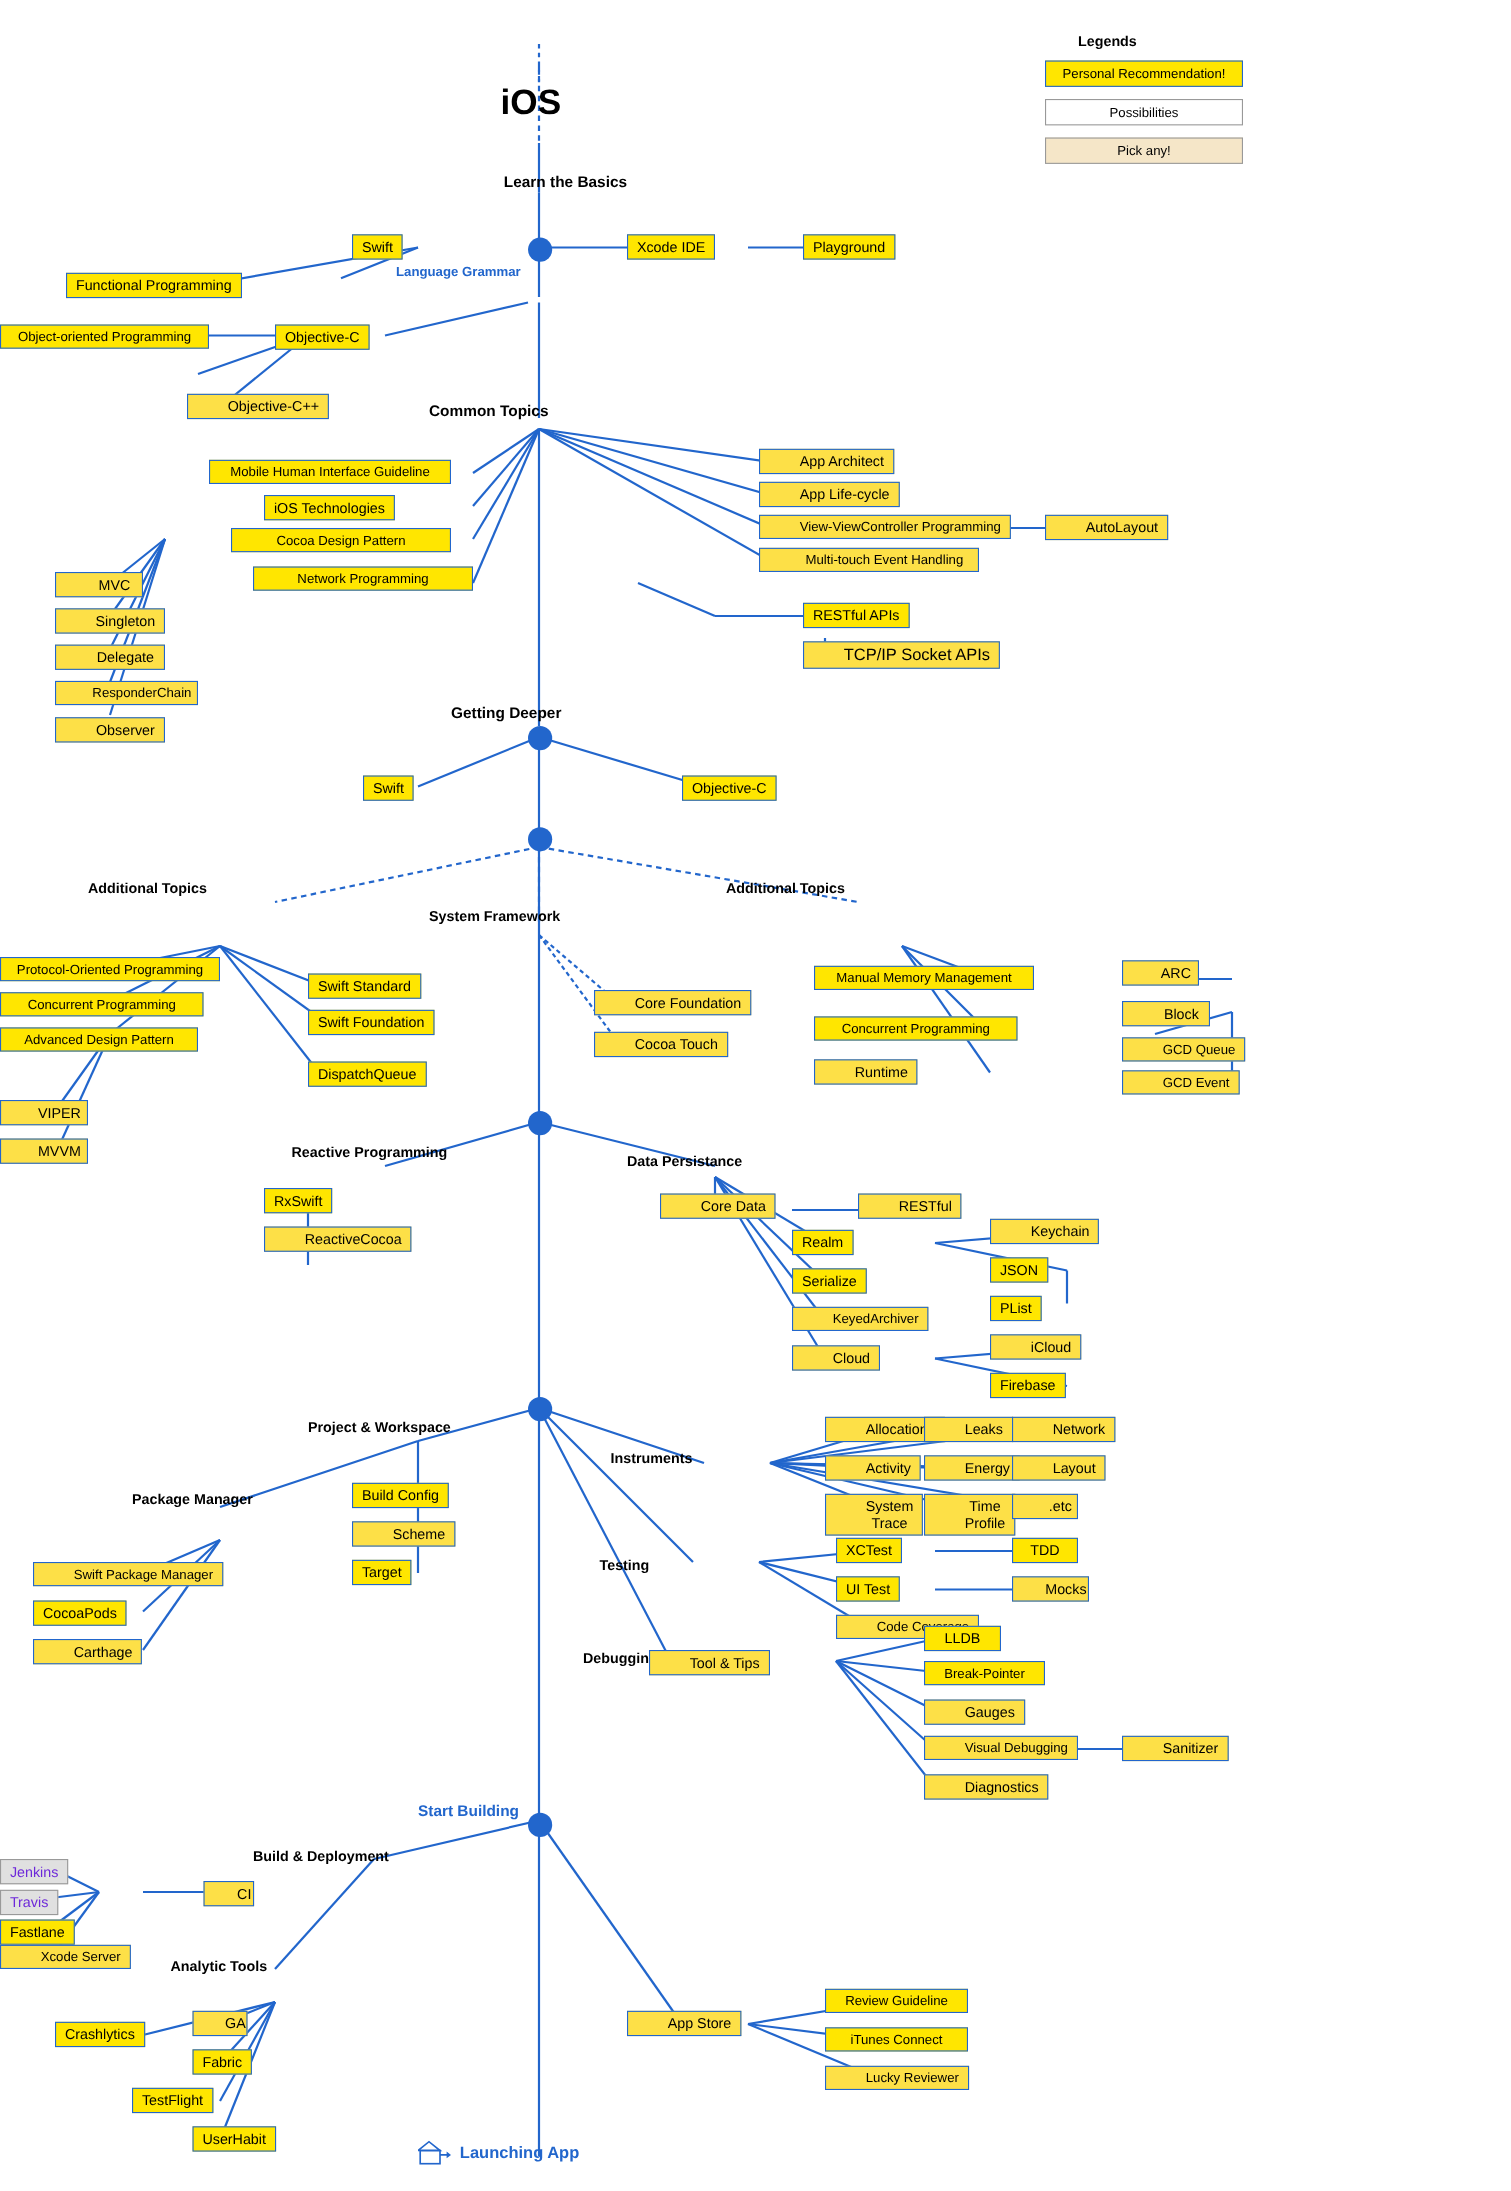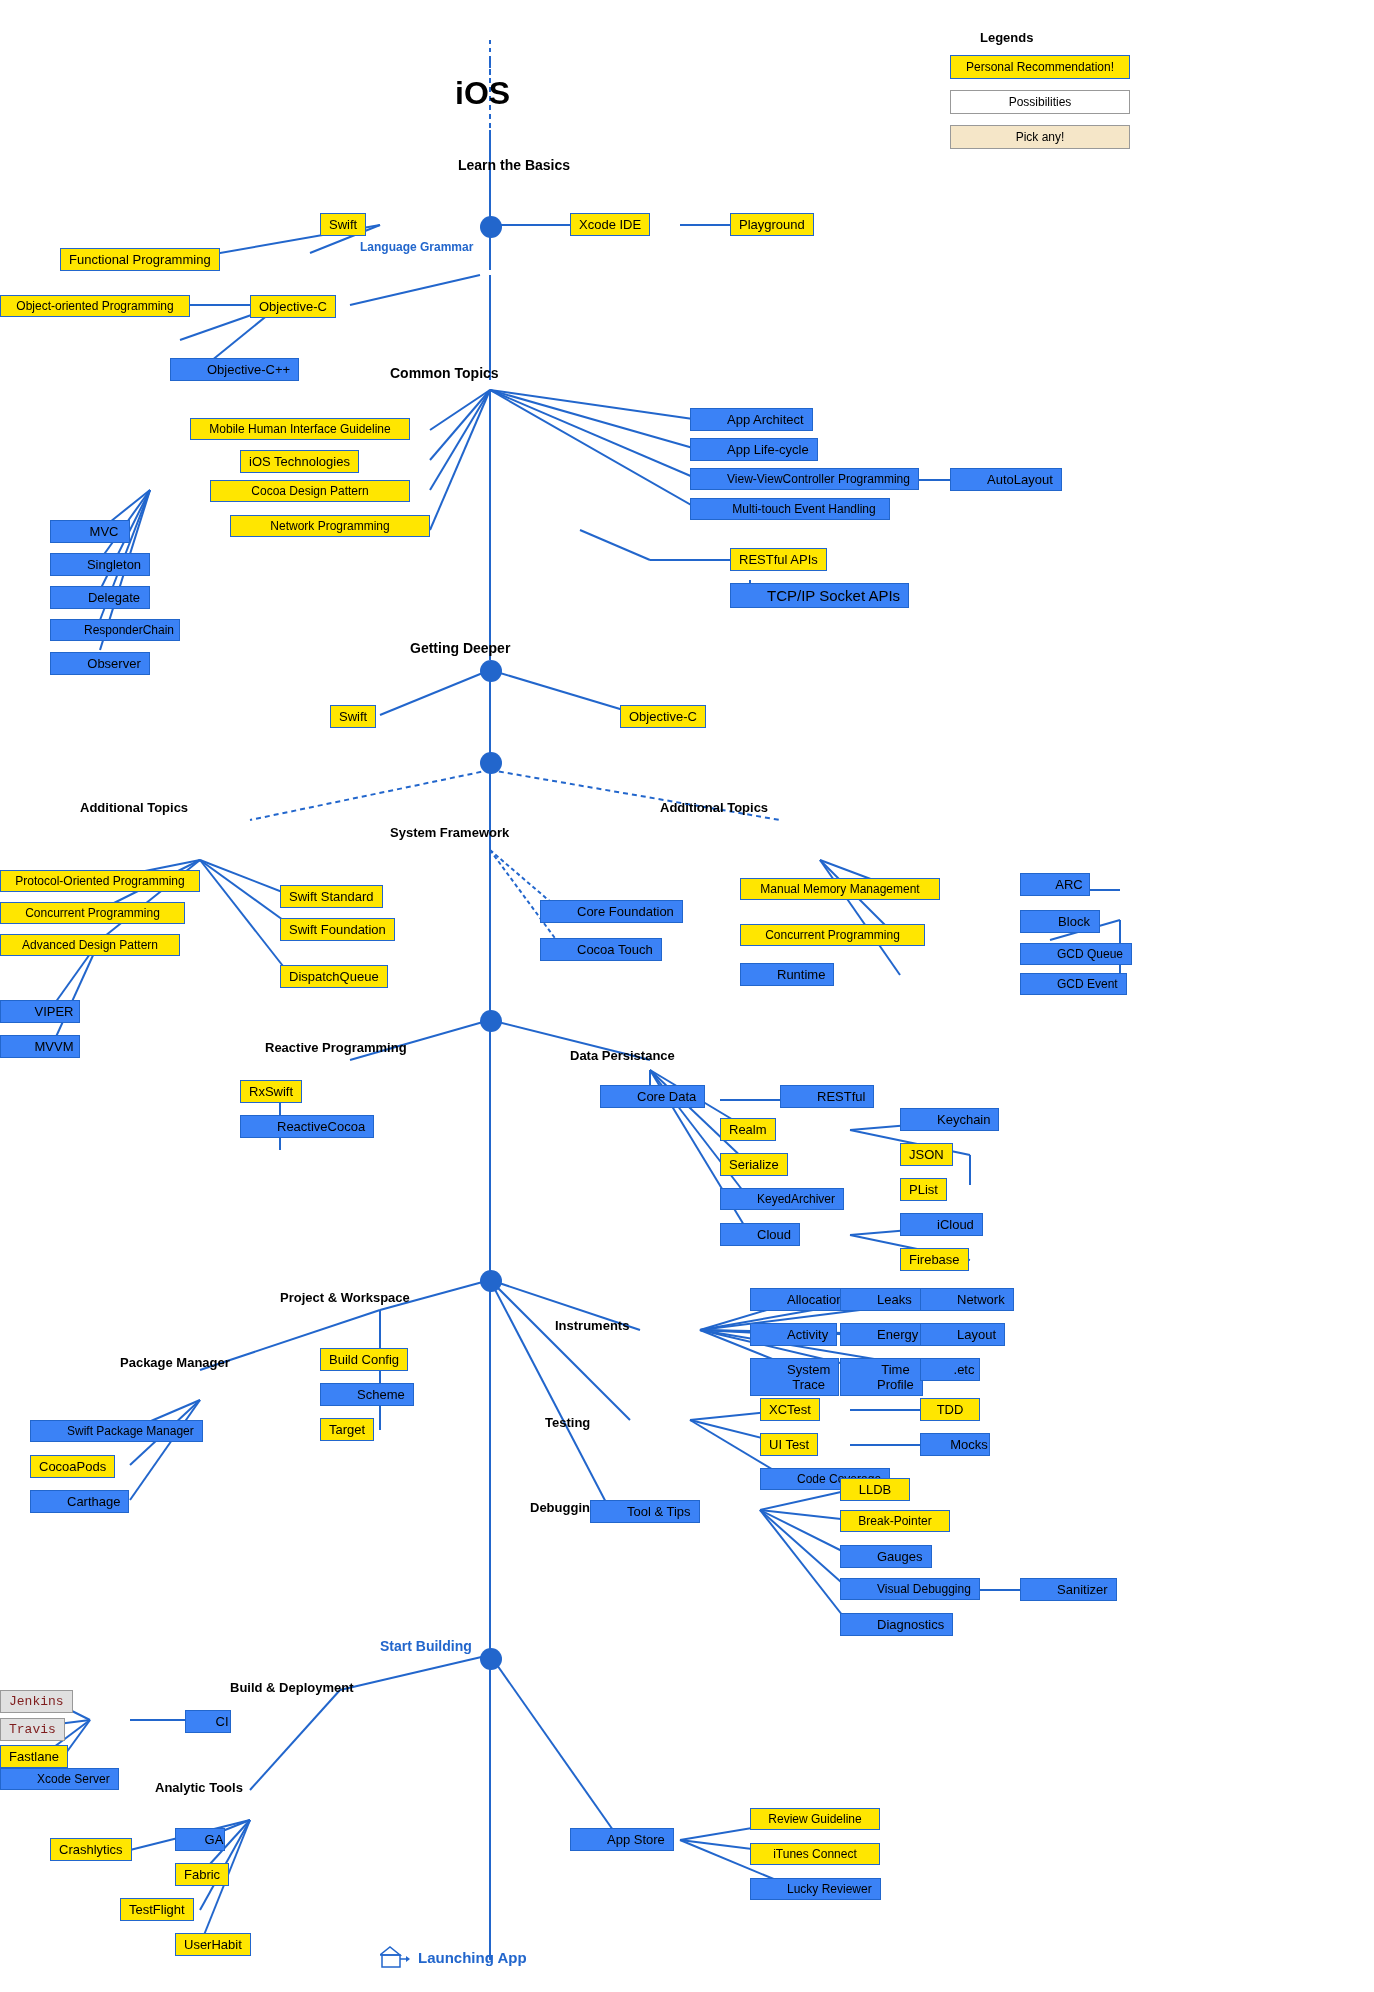--- a/index.html
+++ b/index.html
@@ -35,30 +35,29 @@
       font-weight: 400;
       padding: 3px 8px;
       white-space: nowrap;
     }
     .node-yellow {
       background: #FFE600;
       border: 1.5px solid #2266CC;
       color: #000;
     }
     .node-white {
-      background: #3b82f6;
+      background: #fde047;
       border: 1.5px solid #2266CC;
       color: #000;
       padding-left: 36px;
     }
     .node-gray {
       background: #e0e0e0;
       border: 1.5px solid #999;
-      color: #7f1d1d;
-      font-family: Liberation Mono, monospace;
+      color: #6d28d9;
     }
     .node-circle-lg {
       background: #2266CC;
       border-radius: 50%;
       width: 22px;
       height: 22px;
       padding: 0;
     }
     .label {
       position: absolute;

